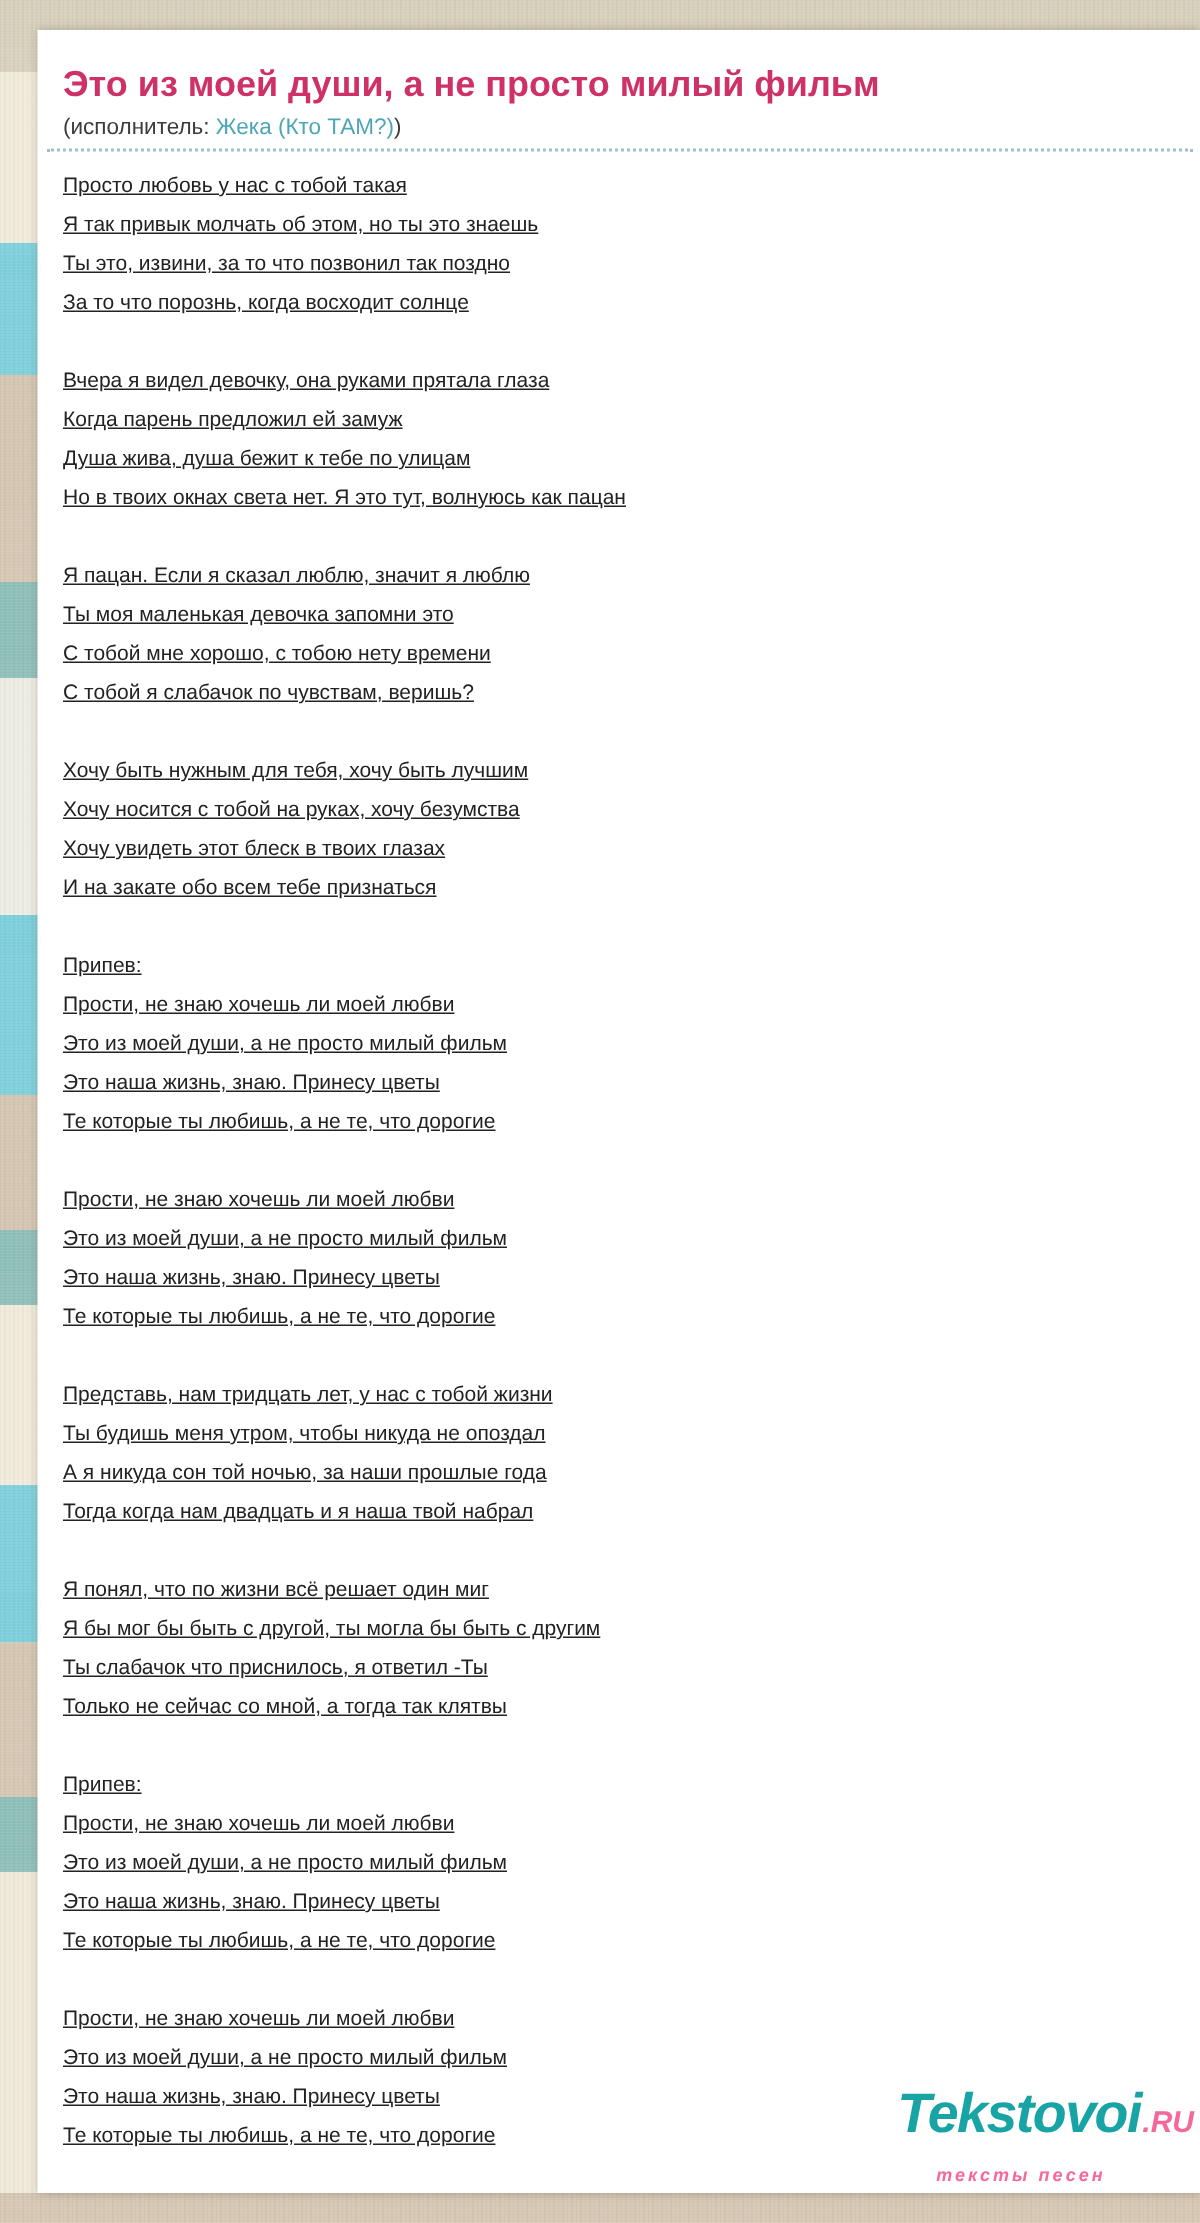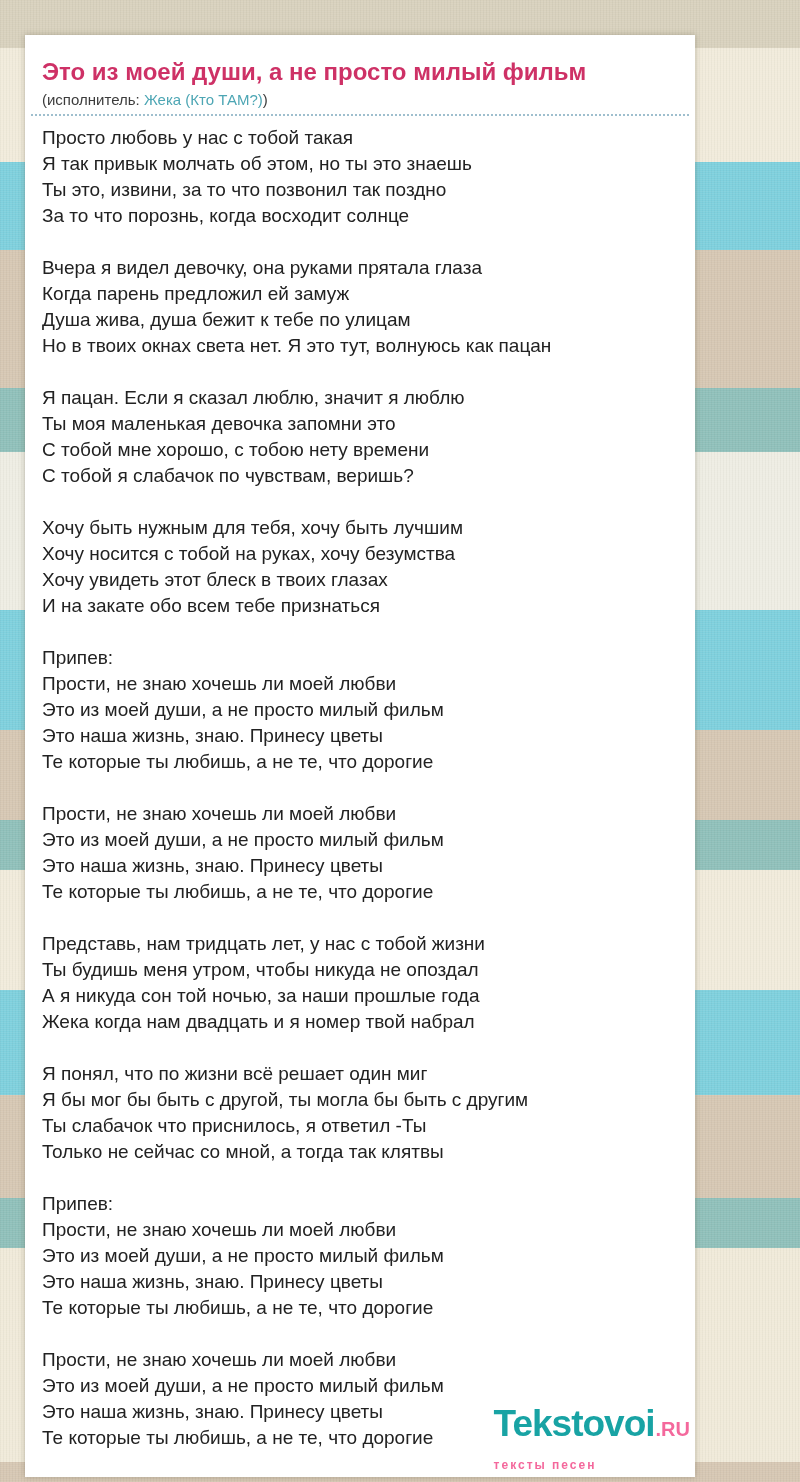--- a/index.html
+++ b/index.html
@@ -25,22 +25,22 @@
   }
   .stripe{
     width:100%;
     background-image:
       repeating-linear-gradient(0deg, rgba(255,255,255,.07) 0 1px, transparent 1px 2px),
       repeating-linear-gradient(90deg, rgba(0,0,0,.03) 0 1px, transparent 1px 3px);
   }
   .card{
     position:absolute;
     left:25px;
-    top:35px;
-    width:670px;
+    top:20px;
+    width:776px;
     height:1442px;
     background:#ffffff;
     box-shadow:0 0 6px rgba(90,80,60,.35);
     z-index:1;
   }
   .song-title{
     margin:23px 17px 0 17px;
     font-size:24px;
     font-weight:bold;
     color:var(--title-color);
@@ -56,34 +56,36 @@
     text-decoration:none;
     cursor:pointer;
   }
   .separator{
     margin:6px 6px 0 6px;
     border-bottom:2px dotted var(--dot-color);
     height:1px;
   }
   .lyrics{
     margin:9px 17px 0 17px;
-    font-size:19px;
+    font-size:14px;
     line-height:26px;
     color:var(--text-color);
+    text-decoration:underline;
   }
   .stanza{margin:0 0 26px 0;}
   .stanza:last-child{margin-bottom:0;}
   .line{display:block;white-space:nowrap;}
   .logo{
     position:absolute;
     right:5px;
     bottom:6px;
-    text-align:left;
+    text-align:center;
     cursor:pointer;
     line-height:1;
+    font-style:italic;
   }
   .logo-main{
     display:flex;
     align-items:baseline;
     justify-content:flex-end;
   }
   .logo-name{
     font-size:37px;
     font-weight:bold;
     letter-spacing:-1px;
@@ -169,21 +171,21 @@
       <p class="stanza">
         <span class="line">Прости, не знаю хочешь ли моей любви</span>
         <span class="line">Это из моей души, а не просто милый фильм</span>
         <span class="line">Это наша жизнь, знаю. Принесу цветы</span>
         <span class="line">Те которые ты любишь, а не те, что дорогие</span>
       </p>
       <p class="stanza">
         <span class="line">Представь, нам тридцать лет, у нас с тобой жизни</span>
         <span class="line">Ты будишь меня утром, чтобы никуда не опоздал</span>
         <span class="line">А я никуда сон той ночью, за наши прошлые года</span>
-        <span class="line">Жека когда нам двадцать и я номер твой набрал</span>
+        <span class="line">Тогда когда нам двадцать и я наша твой набрал</span>
       </p>
       <p class="stanza">
         <span class="line">Я понял, что по жизни всё решает один миг</span>
         <span class="line">Я бы мог бы быть с другой, ты могла бы быть с другим</span>
         <span class="line">Ты слабачок что приснилось, я ответил -Ты</span>
         <span class="line">Только не сейчас со мной, а тогда так клятвы</span>
       </p>
       <p class="stanza">
         <span class="line">Припев:</span>
         <span class="line">Прости, не знаю хочешь ли моей любви</span>

